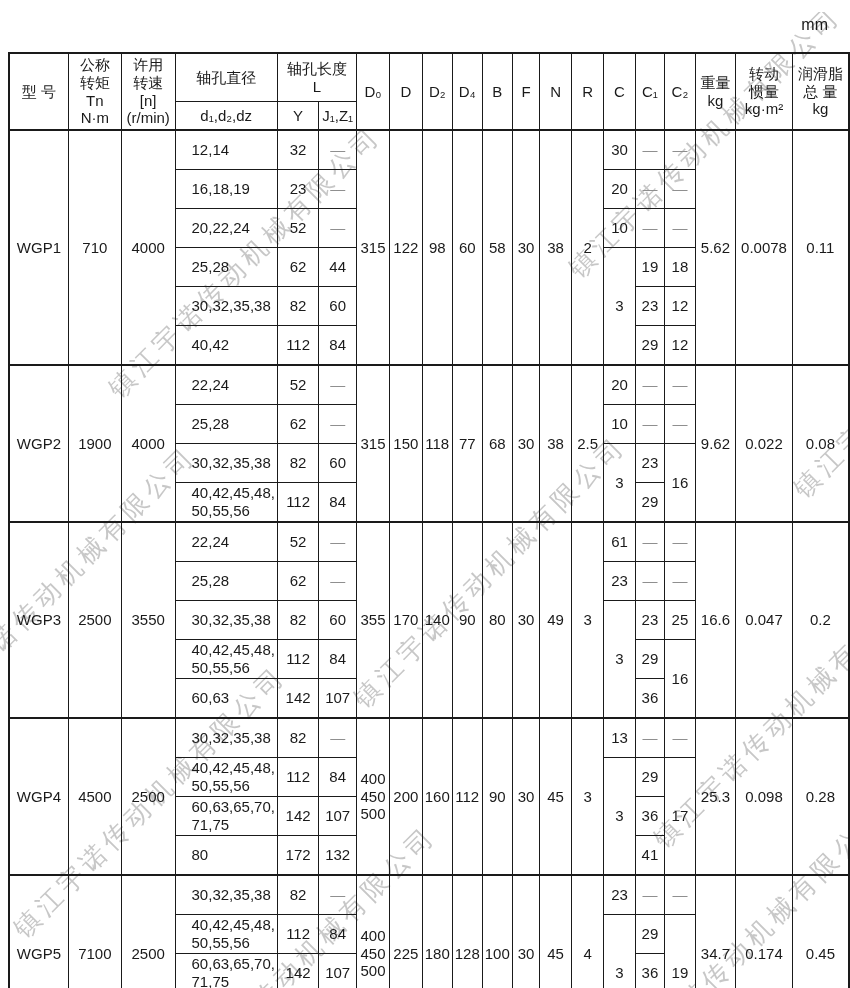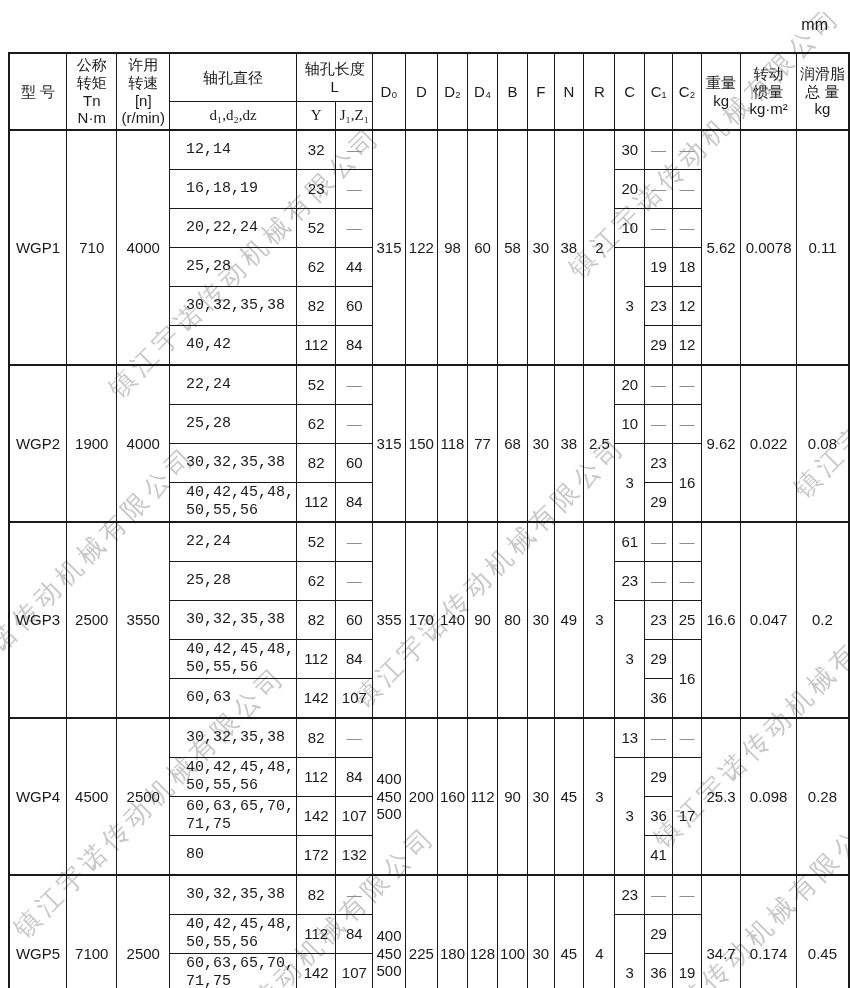--- a/index.html
+++ b/index.html
@@ -8,23 +8,23 @@
   .unit-label{position:absolute;top:4px;right:22px;font-size:16px;z-index:2;}
   .wm-layer{position:absolute;inset:0;z-index:0;}
   .wm{position:absolute;white-space:nowrap;font-size:26px;letter-spacing:5px;
       color:#a6a6a6;opacity:.62;transform:translate(-50%,-50%) rotate(-45deg);}
   table.spec{position:absolute;left:8px;top:40px;z-index:1;border-collapse:collapse;
       table-layout:fixed;border:2px solid #1a1a1a;background:transparent;}
   th,td{border:1px solid #1a1a1a;text-align:center;vertical-align:middle;
       font-size:15px;font-weight:normal;padding:1px 2px;line-height:1.18;
       white-space:pre-line;overflow:hidden;}
   thead tr.h1 th{height:45px;}
-  thead tr.h2 th{height:25px;font-family:Liberation Serif, serif;}
+  thead tr.h2 th{height:25px;}
   tbody td{height:36px;}
-  td.bore{text-align:left;padding-left:16px;font-family:Liberation Mono, monospace;}
+  td.bore{text-align:left;padding-left:16px;}
   .dash{color:#8f8f8f;}
   tr.section-start td{border-top:2px solid #1a1a1a;}
   thead tr.h2{border-bottom:2px solid #1a1a1a;}
 </style>
 </head>
 <body>
 
 <div class="page">
 
   <div class="unit-label">mm</div>

